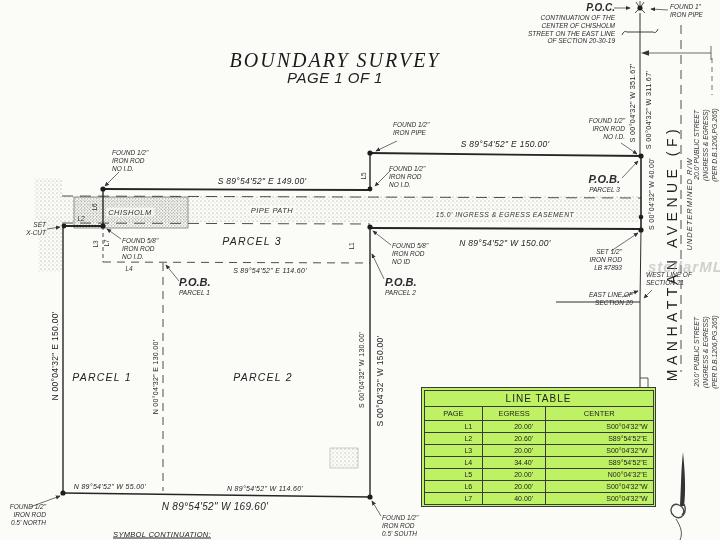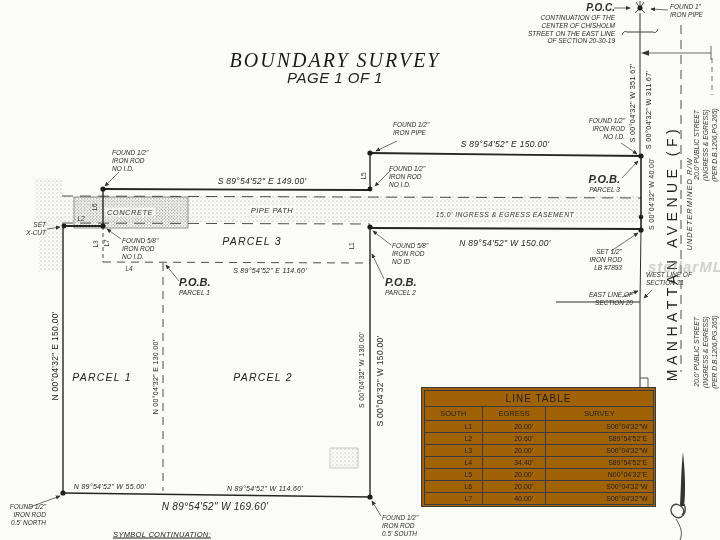--- a/index.html
+++ b/index.html
@@ -19,21 +19,21 @@
   .areatxt{font-size:7.5px;letter-spacing:.5px;color:#333;background:rgba(251,251,248,.7);padding:0 2px;}
   .page-label{font-style:italic;font-size:15px;letter-spacing:.5px;margin-top:36px;}
   .title{font-family:"Liberation Serif",serif;font-size:20px;letter-spacing:2px;color:#1a1a1a;}
   .poc-t{font-style:italic;font-size:10px;font-weight:bold;}
   .pob-t{font-weight:bold;font-size:11px;}
   .street-name{font-size:14px;letter-spacing:4.5px;color:#222;}
   .street-sub{font-size:7.5px;letter-spacing:1px;font-style:italic;color:#333;}
   .street-pub{font-size:6.8px;line-height:1.3;text-align:center;font-style:italic;color:#333;}
   .wm{font-size:15px;font-weight:bold;font-style:italic;letter-spacing:1px;color:rgba(165,165,165,.5);}
   .symdesc{font-style:italic;font-size:7.5px;text-decoration:underline;letter-spacing:.3px;}
-  .ltable{border:1px solid #3a3a3a;padding:1.5px;background:#a16207;}
+  .ltable{border:1px solid #3a3a3a;padding:1.5px;background:#bef264;}
   .ltable table{border-collapse:collapse;table-layout:fixed;width:230px;}
   .ltable td,.ltable th{border:1px solid #3a3a3a;font-size:7px;font-weight:normal;
         padding:1px 4px 1px 0;height:9px;color:#222;}
   .ltable .t-title{text-align:center;font-size:10px;padding:2px 0;letter-spacing:1px;}
   .ltable .t-head{text-align:center;font-size:7.5px;padding:2px 0;}
   .ltable .c-line{text-align:right;padding-right:10px;}
   .ltable .c-len{text-align:right;padding-right:12px;}
   .ltable .c-brg{text-align:right;padding-right:5px;}
 </style>
 </head>
@@ -237,21 +237,21 @@
   </div>
   <div class="abs lbl ra" style="left:560px;top:173px;width:60px;">
     <div class="pob-t">P.O.B.</div>
     <div>PARCEL 3</div>
   </div>
 
   <div class="abs ctr parcel" style="left:102px;top:377px;">PARCEL 1</div>
   <div class="abs ctr parcel" style="left:263px;top:377px;">PARCEL 2</div>
   <div class="abs ctr parcel" style="left:252px;top:241px;">PARCEL 3</div>
 
-  <div class="abs ctr areatxt" style="left:130px;top:212px;">CONCRETE</div>
+  <div class="abs ctr areatxt" style="left:130px;top:212px;">CHISHOLM</div>
   <div class="abs ctr areatxt" style="left:272px;top:210px;">PIPE PATH</div>
   <div class="abs ctr areatxt" style="left:505px;top:214px;font-size:6.8px;">15.0' INGRESS &amp; EGRESS EASEMENT</div>
 
   <div class="abs ctr dim dim-lg" style="left:505px;top:144px;">S 89°54'52" E 150.00'</div>
   <div class="abs ctr dim dim-lg" style="left:262px;top:181px;">S 89°54'52" E 149.00'</div>
   <div class="abs ctr dim" style="left:270px;top:270px;">S 89°54'52" E 114.60'</div>
   <div class="abs ctr dim dim-lg" style="left:505px;top:243px;">N 89°54'52" W 150.00'</div>
   <div class="abs ctr dim" style="left:110px;top:486px;">N 89°54'52" W 55.00'</div>
   <div class="abs ctr dim" style="left:265px;top:488px;">N 89°54'52" W 114.60'</div>
   <div class="abs ctr dim dim-xl" style="left:215px;top:506px;">N 89°54'52" W 169.60'</div>
@@ -302,23 +302,23 @@
       <colgroup>
           <col style="width:58px">
           <col style="width:62px">
           <col style="width:106px">
         </colgroup>
       <tbody>
           <tr>
             <td class="t-title" colspan="3">LINE TABLE</td>
           </tr>
       <tr>
-        <th class="t-head">SOUTH</th>
+        <th class="t-head">PAGE</th>
         <th class="t-head">EGRESS</th>
-        <th class="t-head">SURVEY</th>
+        <th class="t-head">CENTER</th>
       </tr>
       <tr>
         <td class="c-line">L1</td>
         <td class="c-len">20.00'</td>
         <td class="c-brg">S00°04'32"W</td>
       </tr>
       <tr>
         <td class="c-line">L2</td>
         <td class="c-len">20.60'</td>
         <td class="c-brg">S89°54'52"E</td>

